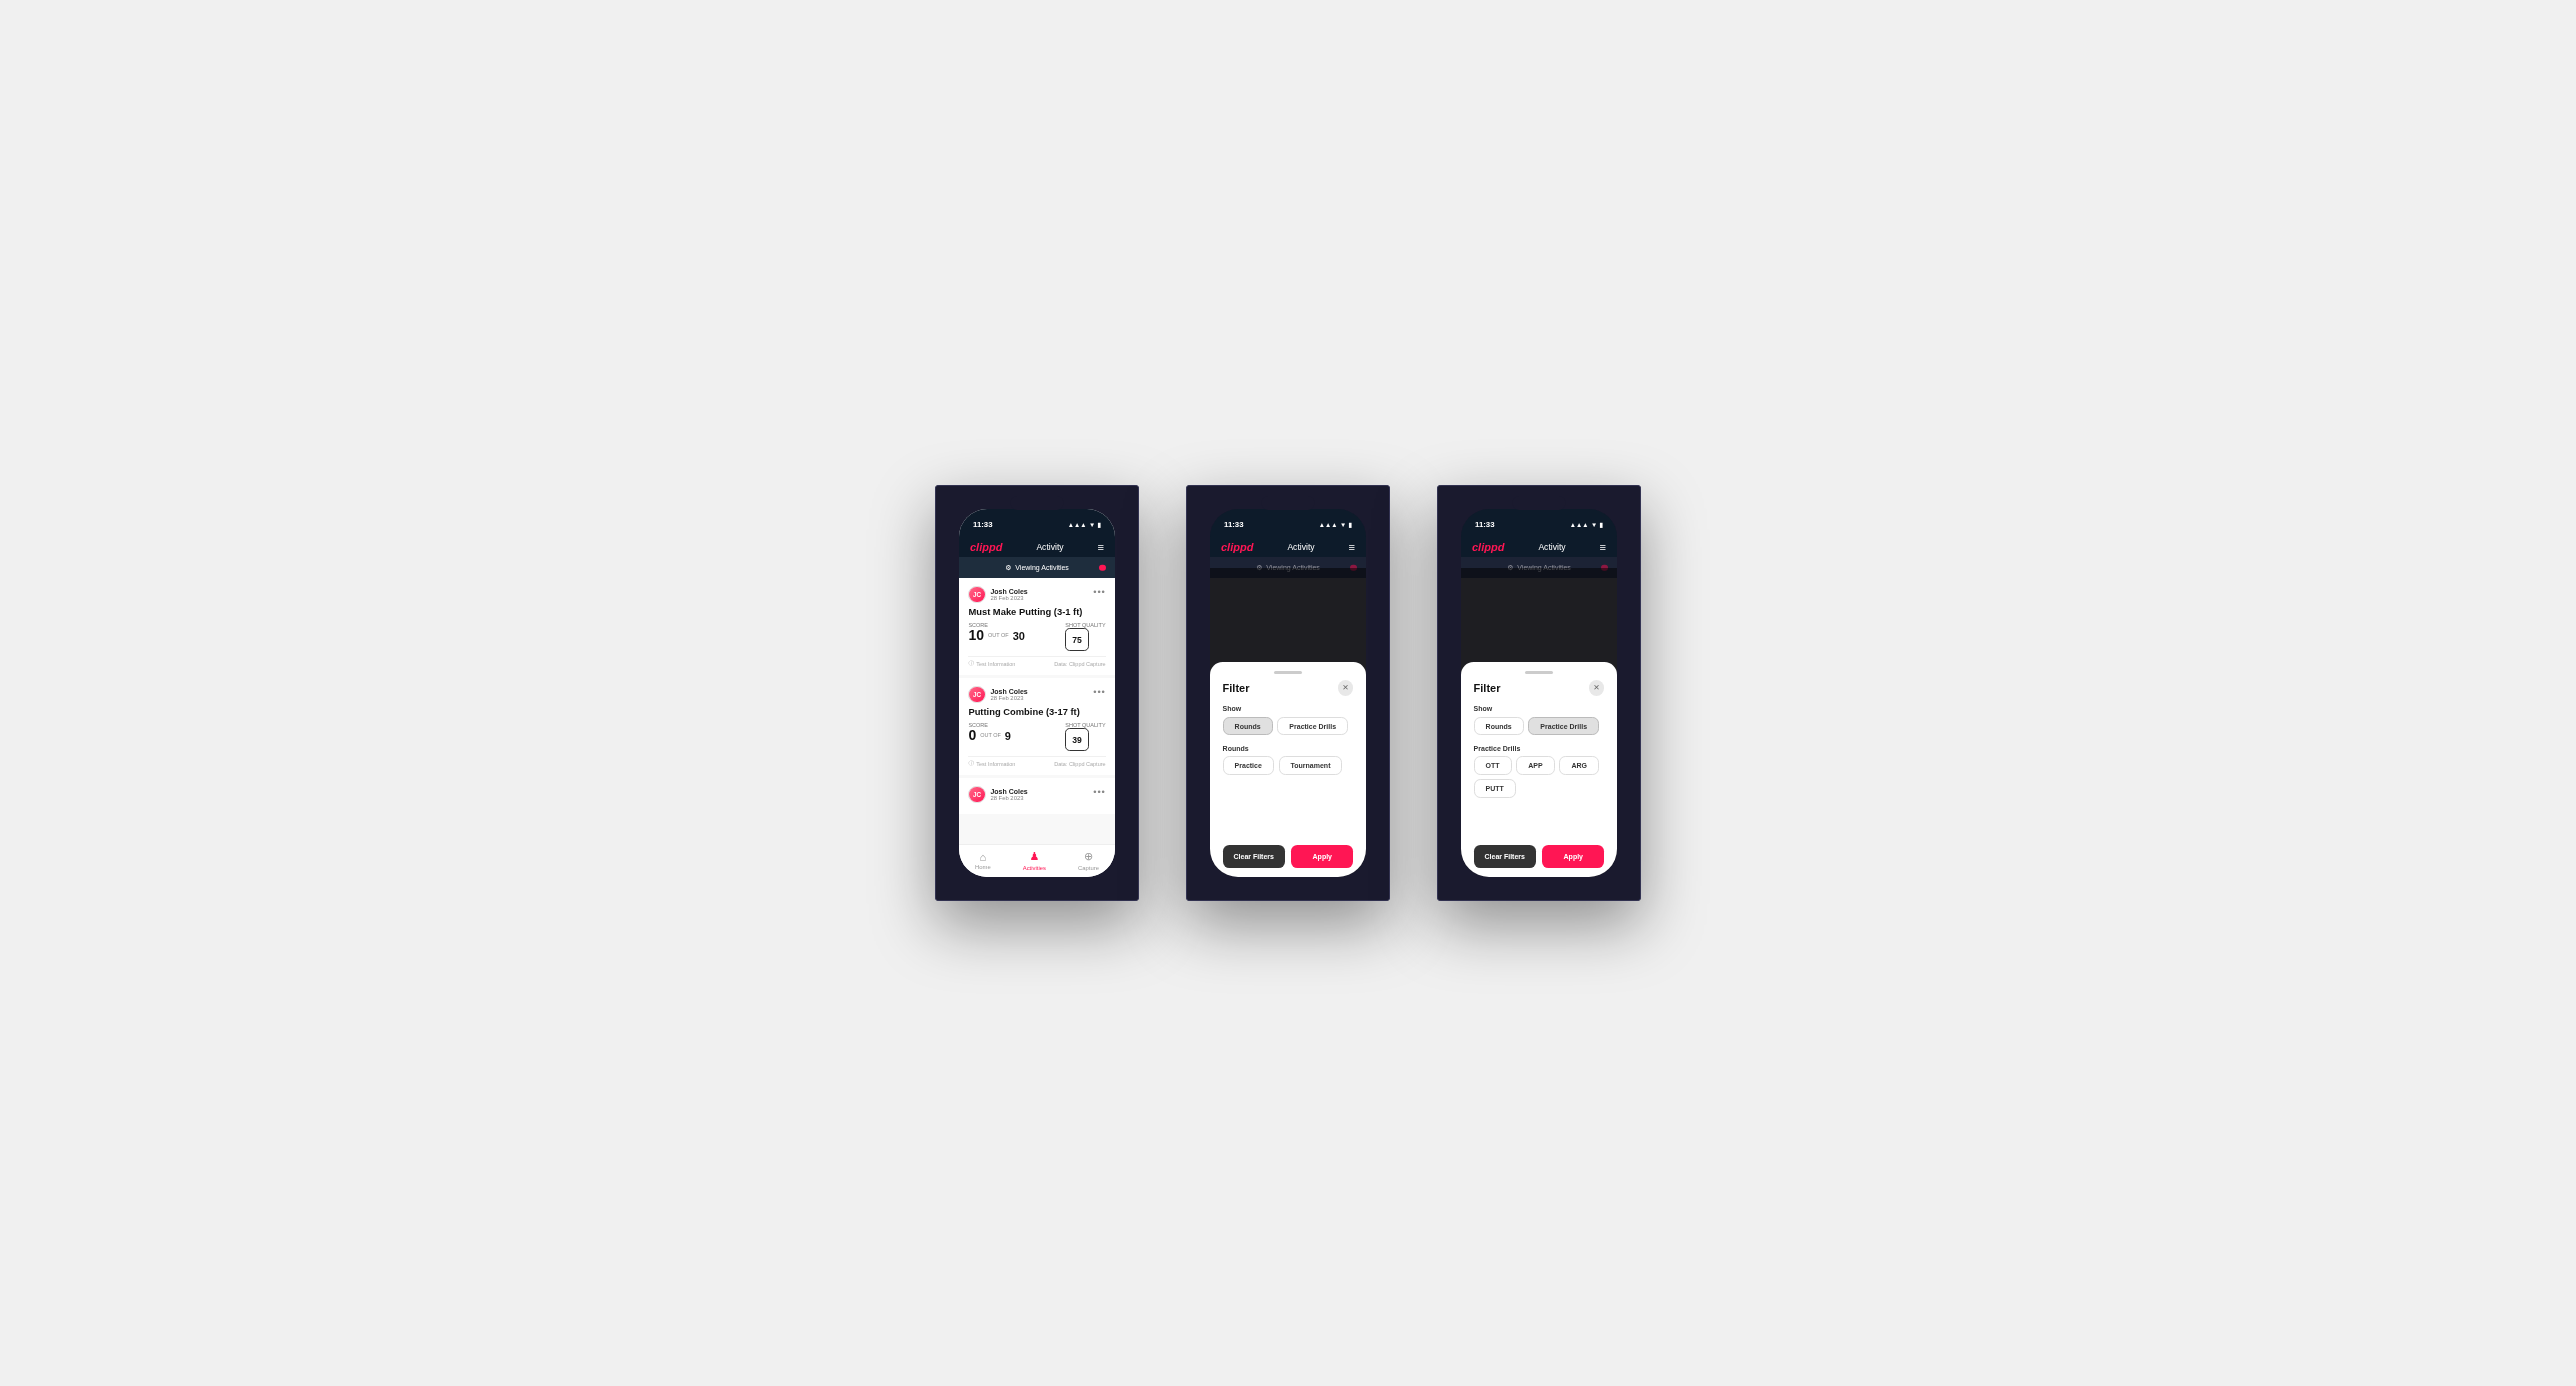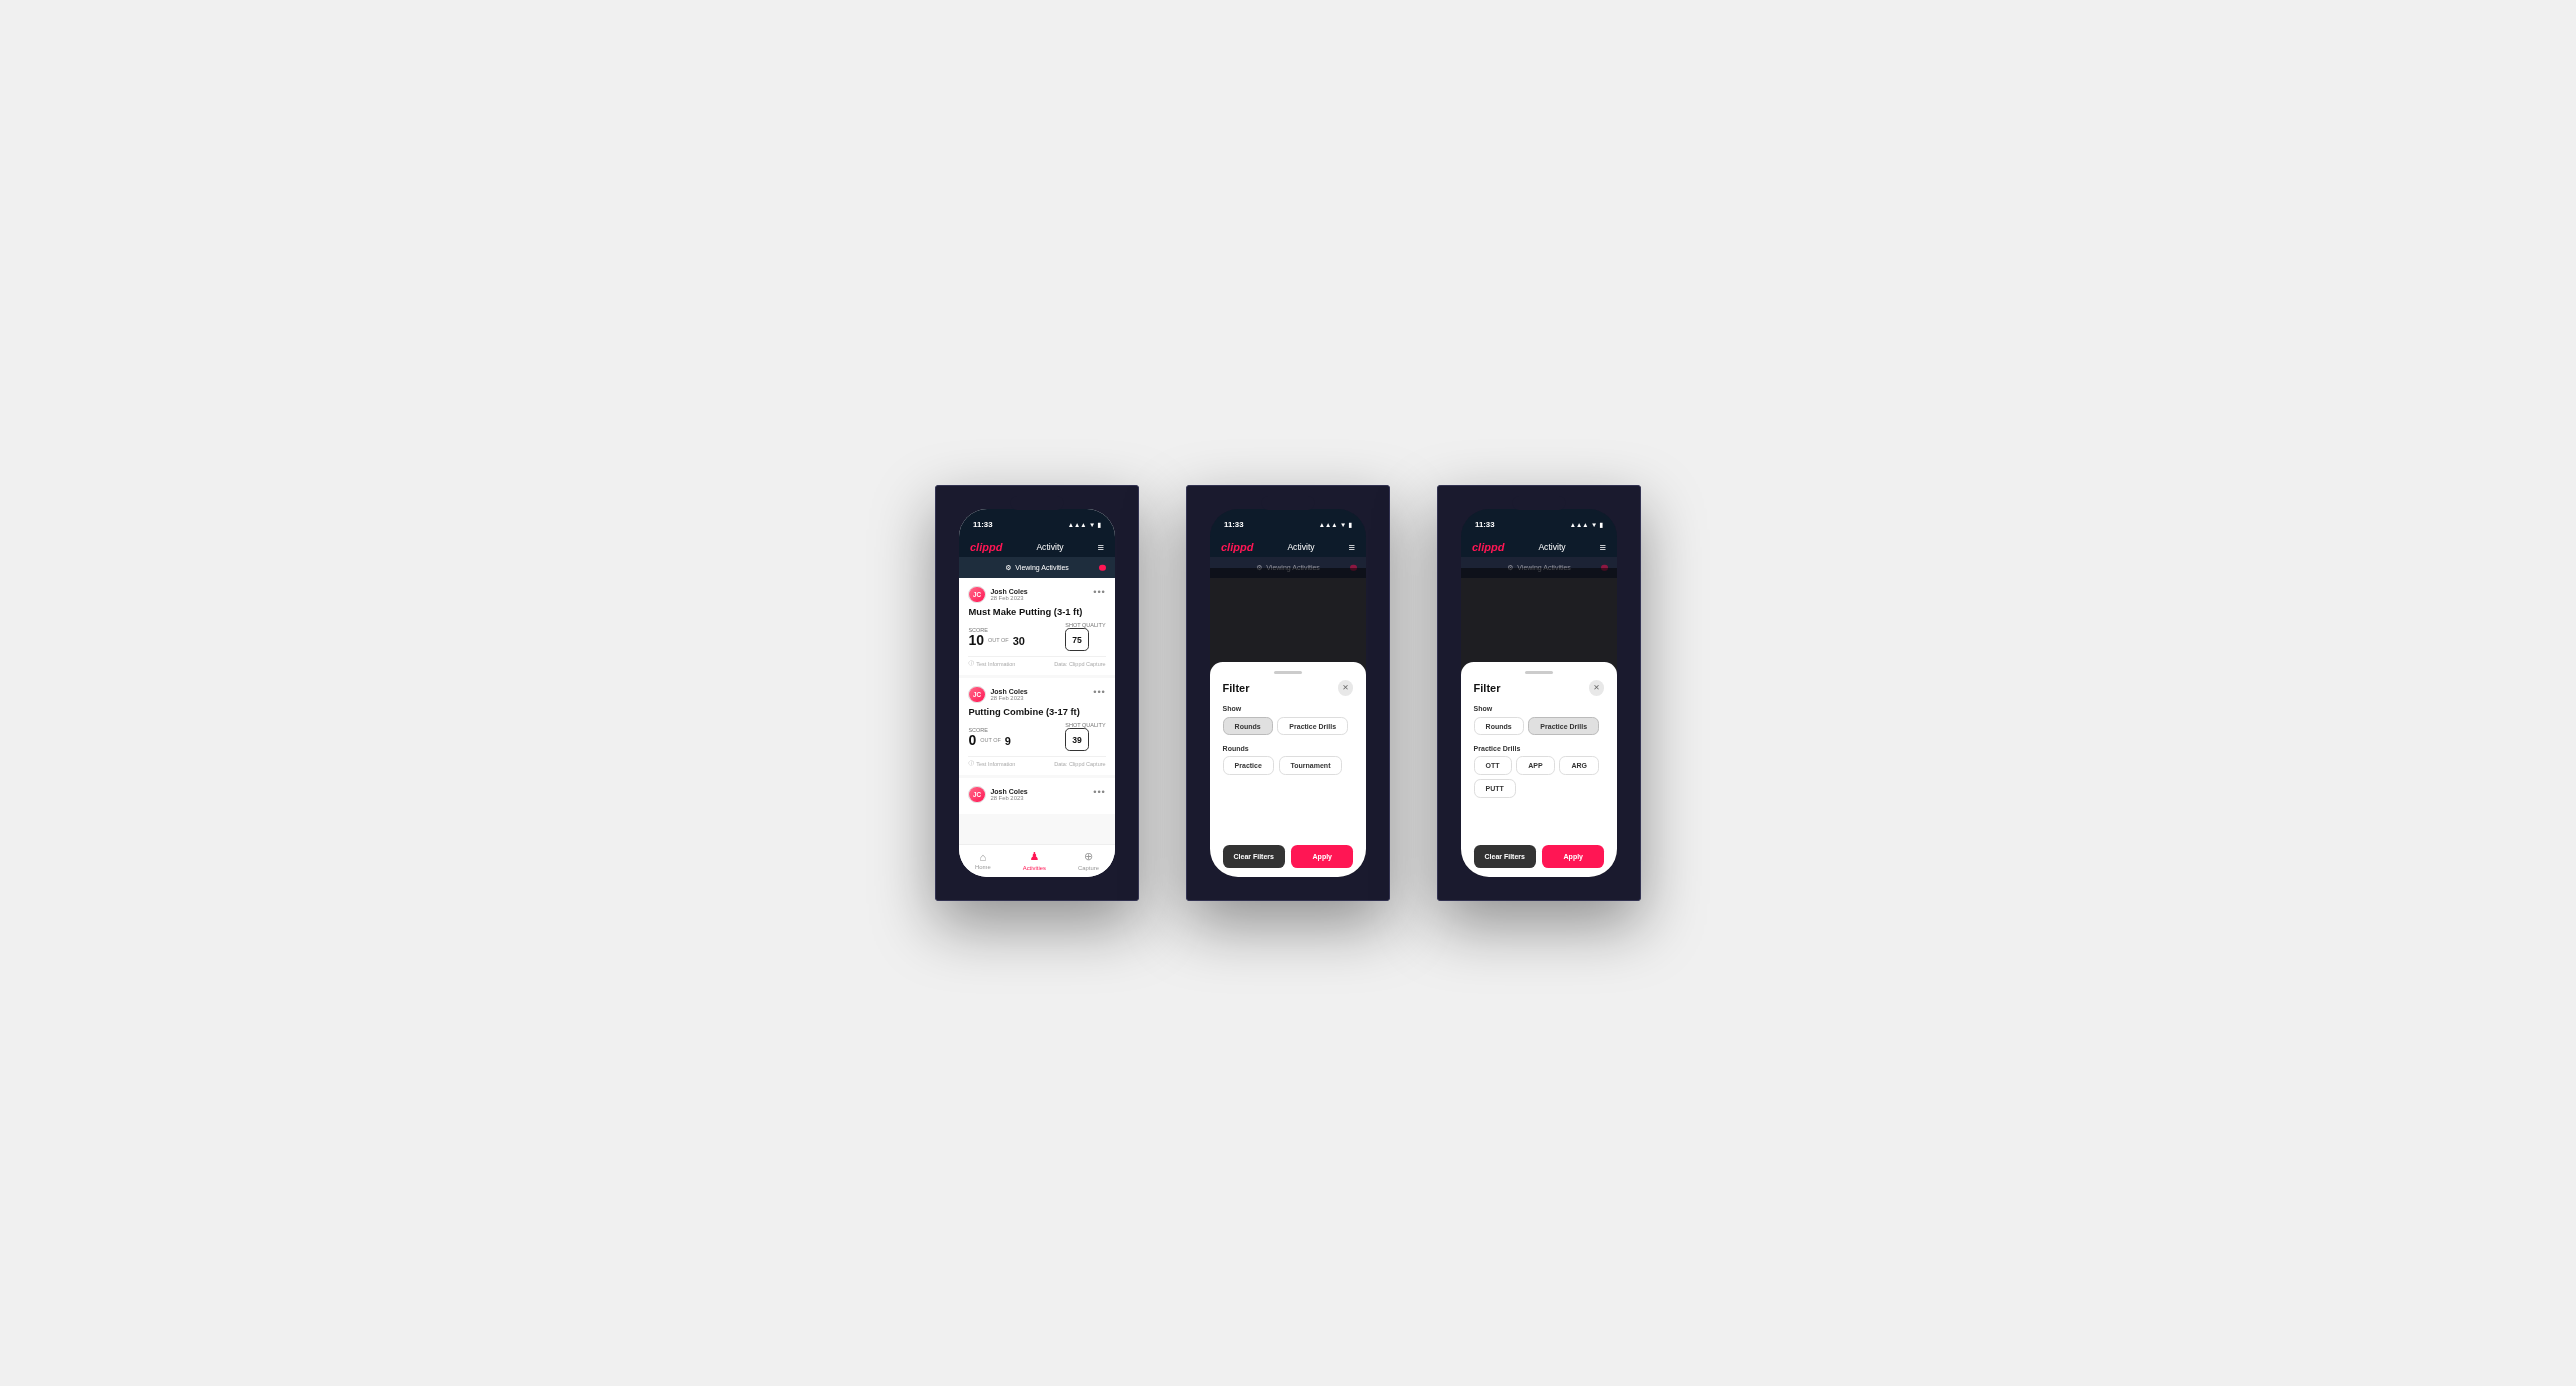--- a/index.html
+++ b/index.html
@@ -159,21 +159,21 @@
       font-size: 6.3px;
       font-weight: 700;
     }
     .user-name { font-size: 7px; font-weight: 600; color: #222; }
     .user-date { font-size: 5.9px; color: #888; }
     .more-btn { font-size: 9.4px; color: #888; letter-spacing: 0.8px; }
     .card-title { font-size: 9.4px; font-weight: 700; color: #111; margin-bottom: 4.7px; }
     .card-stats {
       display: flex;
       gap: 2px;
-      align-items: center;
+      align-items: flex-start;
       margin-bottom: 4.7px;
     }
     .stat-label { font-size: 5.5px; color: #777; text-transform: uppercase; }
     .stat-value { font-size: 14px; font-weight: 700; color: #111; line-height: 1; }
     .stat-out-of { font-size: 5.5px; color: #888; margin: 0 1.6px; align-self: center; }
     .stat-quality {
       margin-left: auto;
     }
     .quality-badge {
       width: 23.5px;

